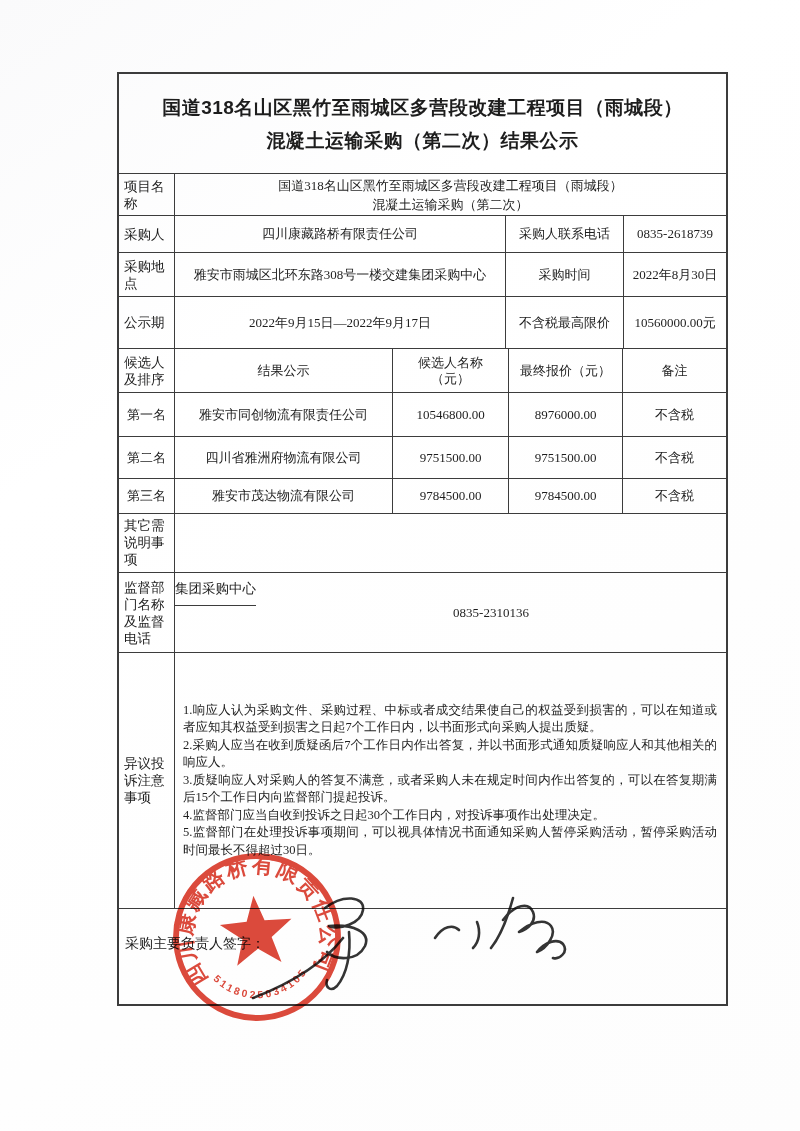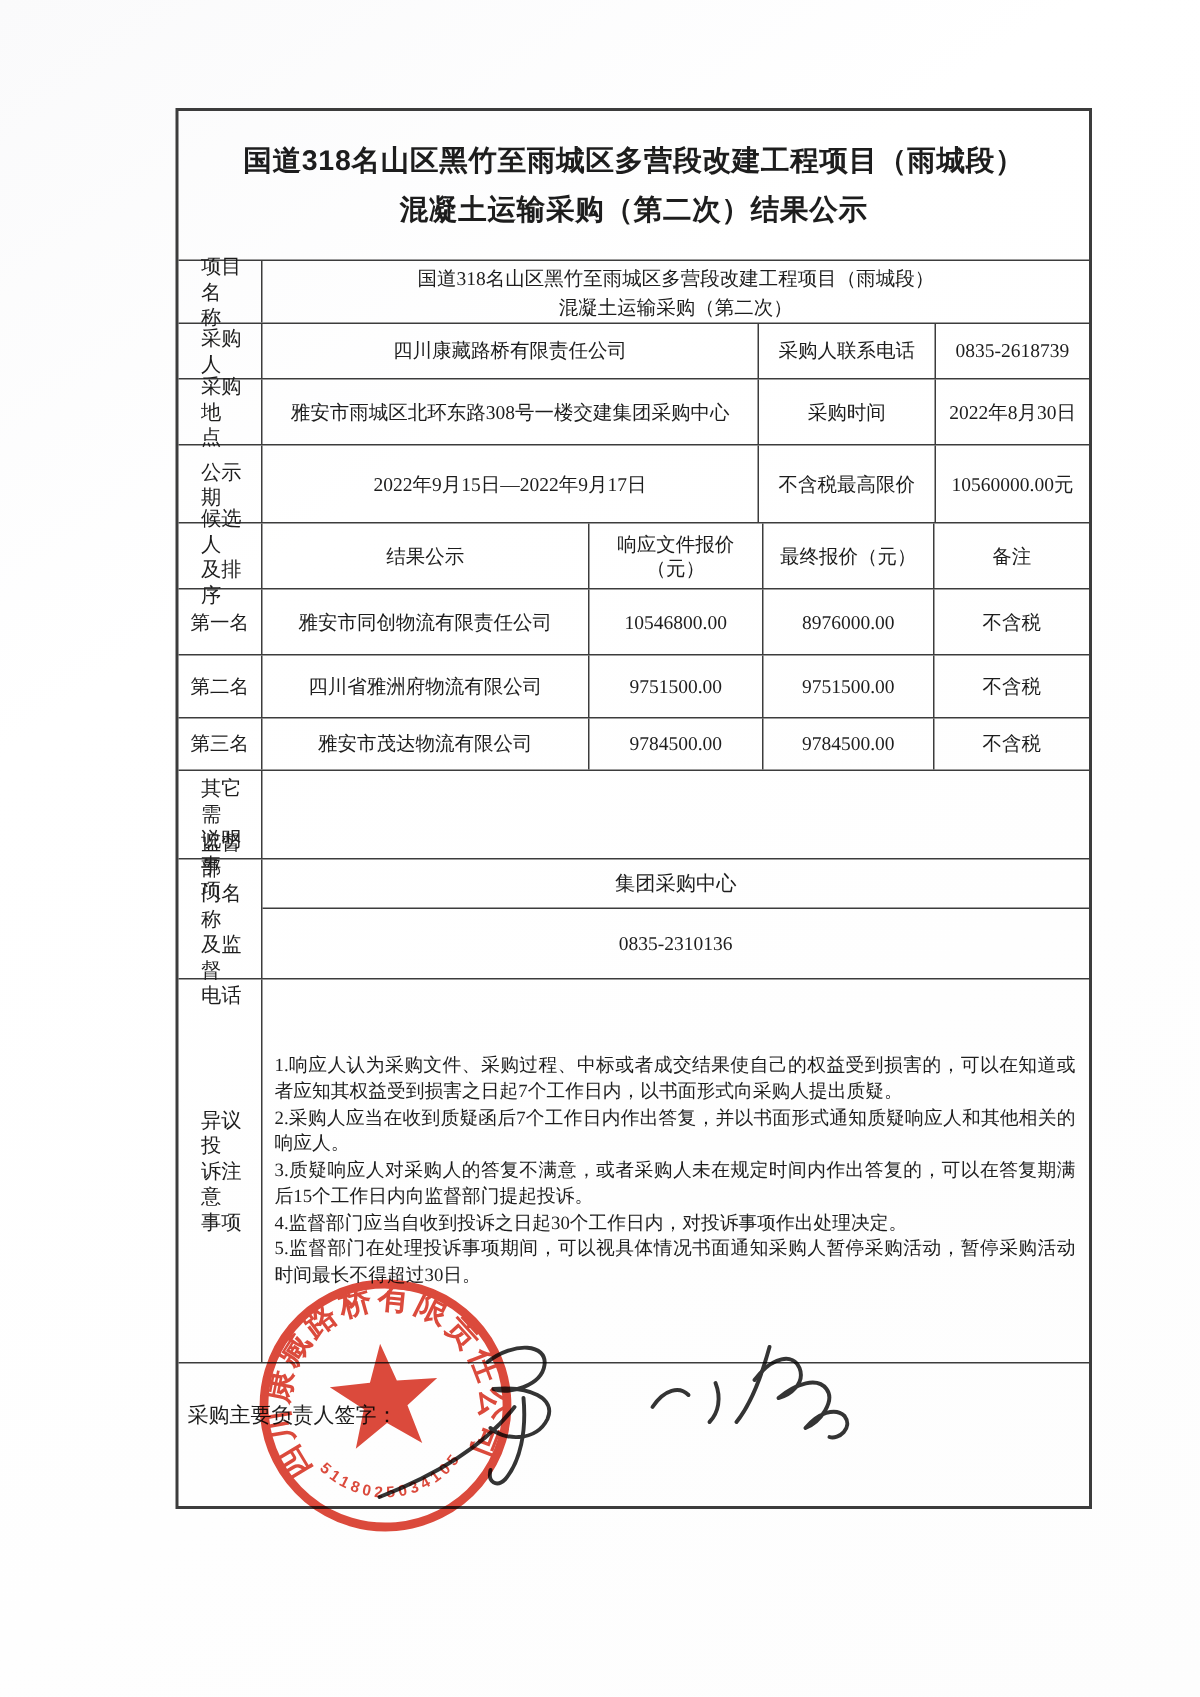--- a/index.html
+++ b/index.html
@@ -17,21 +17,21 @@
   .row { display:flex; border-bottom:1px solid #3c3c3c; }
   .row:last-child { border-bottom:none; }
   .c {
     border-right:1px solid #3c3c3c;
     display:flex; align-items:center; justify-content:center;
     text-align:center; font-size:13px; line-height:16px; padding:2px 3px;
   }
   .c:last-child { border-right:none; }
   .lbl {
     justify-content:flex-start; text-align:left;
-    white-space:pre-line; padding-left:15px;
+    white-space:pre-line; padding-left:5px;
     font-size:13.5px; line-height:17px;
   }
   .lbl.top { align-items:flex-start; padding-top:3px; }
   .w-lbl  { width:56px;  flex:none; }
   .w-content { width:331px; flex:none; }
   .w-sub  { width:118px; flex:none; }
   .w-val  { flex:1;text-align:right; }
   .w-name { width:218px; flex:none; }
   .w-p1   { width:116px; flex:none; }
   .w-p2   { width:114px; flex:none; }
@@ -54,21 +54,21 @@
   .title-cell {
     flex:1; display:flex; flex-direction:column;
     align-items:center; justify-content:center;
     font-family:"Liberation Sans","DejaVu Sans",sans-serif;
     font-weight:bold; font-size:19px; line-height:33px;
     letter-spacing:0.5px;
   }
   .two-line { display:flex; flex-direction:column; justify-content:center; }
   .two-line div { text-align:center; line-height:19px; }
 
-  .super-right { flex:1; display:flex; flex-direction:column; }
+  .super-right { flex:1; display:flex; flex-direction:row; }
   .super-sub1 { height:33px; border-bottom:1px solid #3c3c3c;
     display:flex; align-items:center; justify-content:center; font-size:13.5px; }
   .super-sub2 { flex:1; display:flex; align-items:center; justify-content:center; font-size:13px; }
 
   .notice-cell {
     flex:1; display:flex; flex-direction:column; justify-content:center;
     text-align:left; padding:6px 9px 6px 8px;
     font-size:12.5px; line-height:17.5px;
   }
   .notice-cell div { text-align:justify; }
@@ -130,21 +130,21 @@
       <div class="c lbl w-lbl">公示期</div>
       <div class="c w-content">2022年9月15日—2022年9月17日</div>
       <div class="c w-sub">不含税最高限价</div>
       <div class="c w-val">10560000.00元</div>
     </div>
 
     <div class="row h-chead">
       <div class="c lbl w-lbl">候选人
 及排序</div>
       <div class="c w-name">结果公示</div>
-      <div class="c w-p1" style="white-space:pre-line">响应文件报价
+      <div class="c w-p1" style="white-space:pre-line">候选人名称
 （元）</div>
       <div class="c w-p2">最终报价（元）</div>
       <div class="c w-span">备注</div>
     </div>
 
     <div class="row h-cand1">
       <div class="c w-lbl">第一名</div>
       <div class="c w-name">雅安市同创物流有限责任公司</div>
       <div class="c w-p1">10546800.00</div>
       <div class="c w-p2">8976000.00</div>

